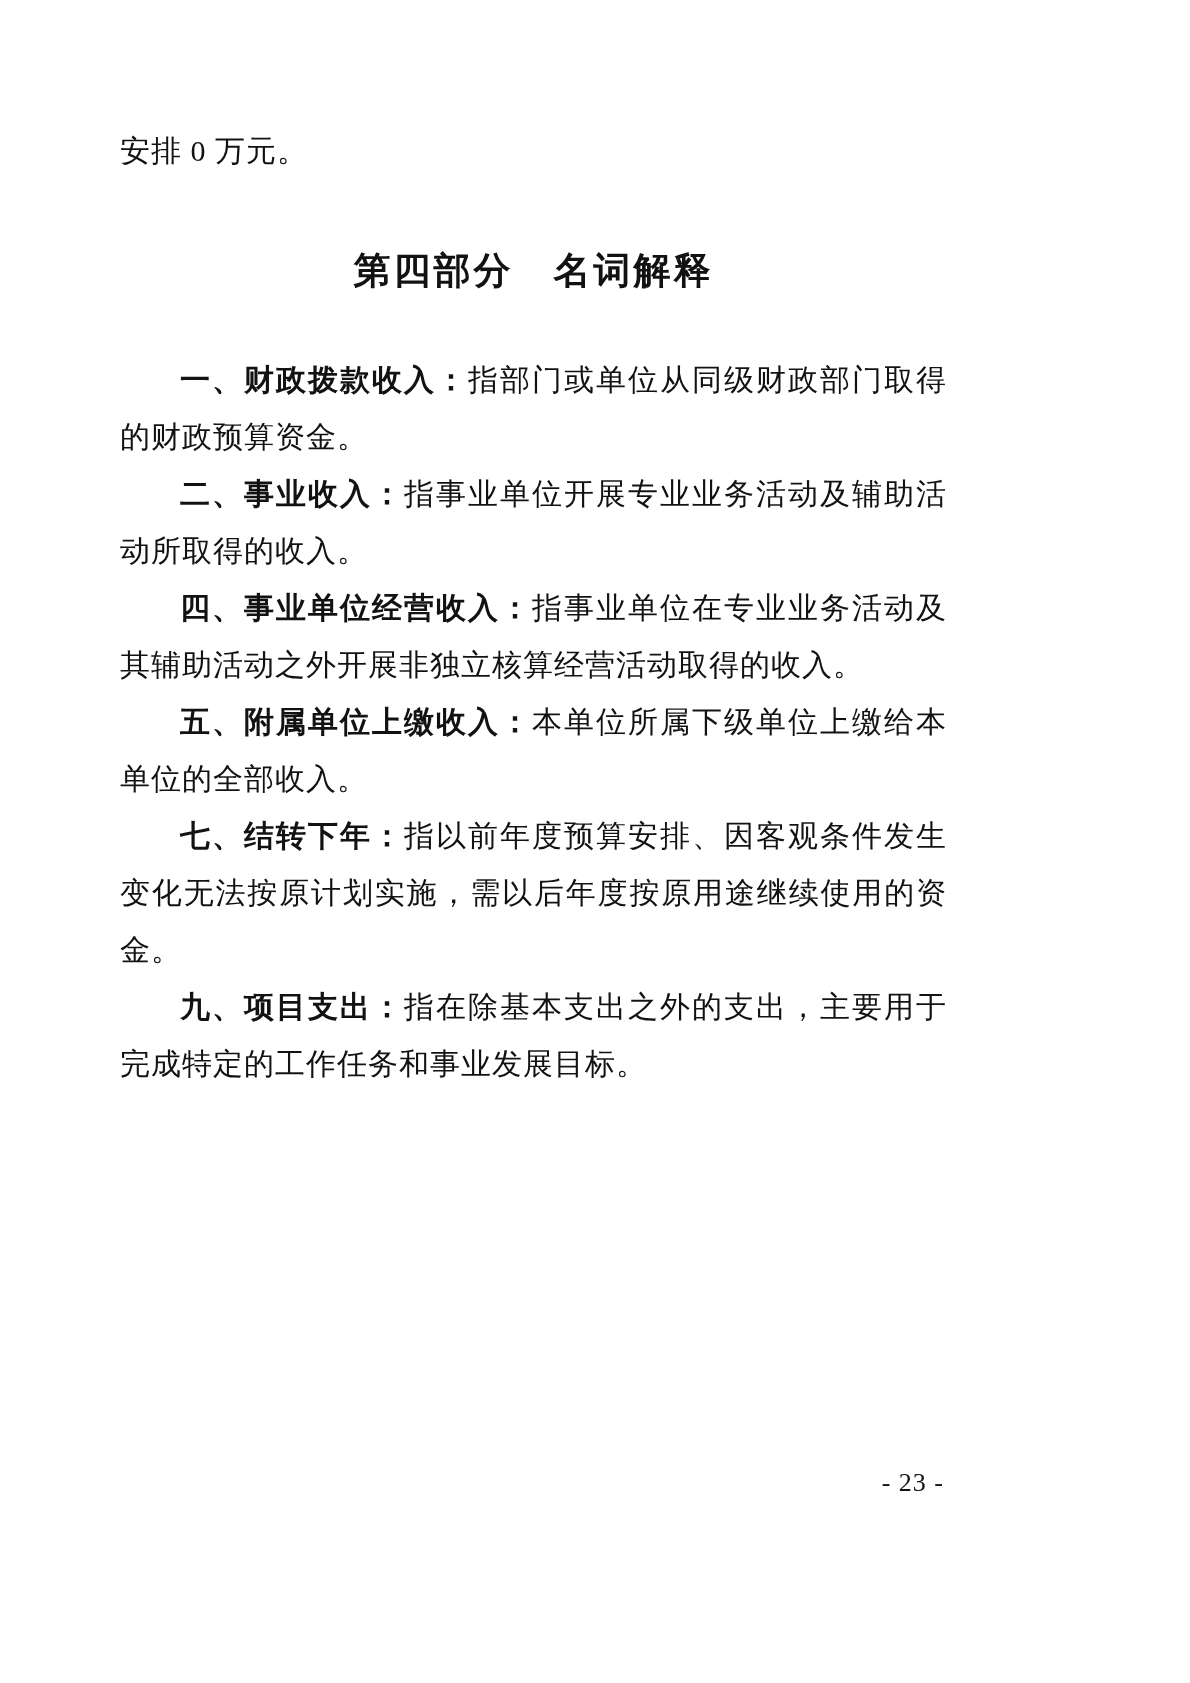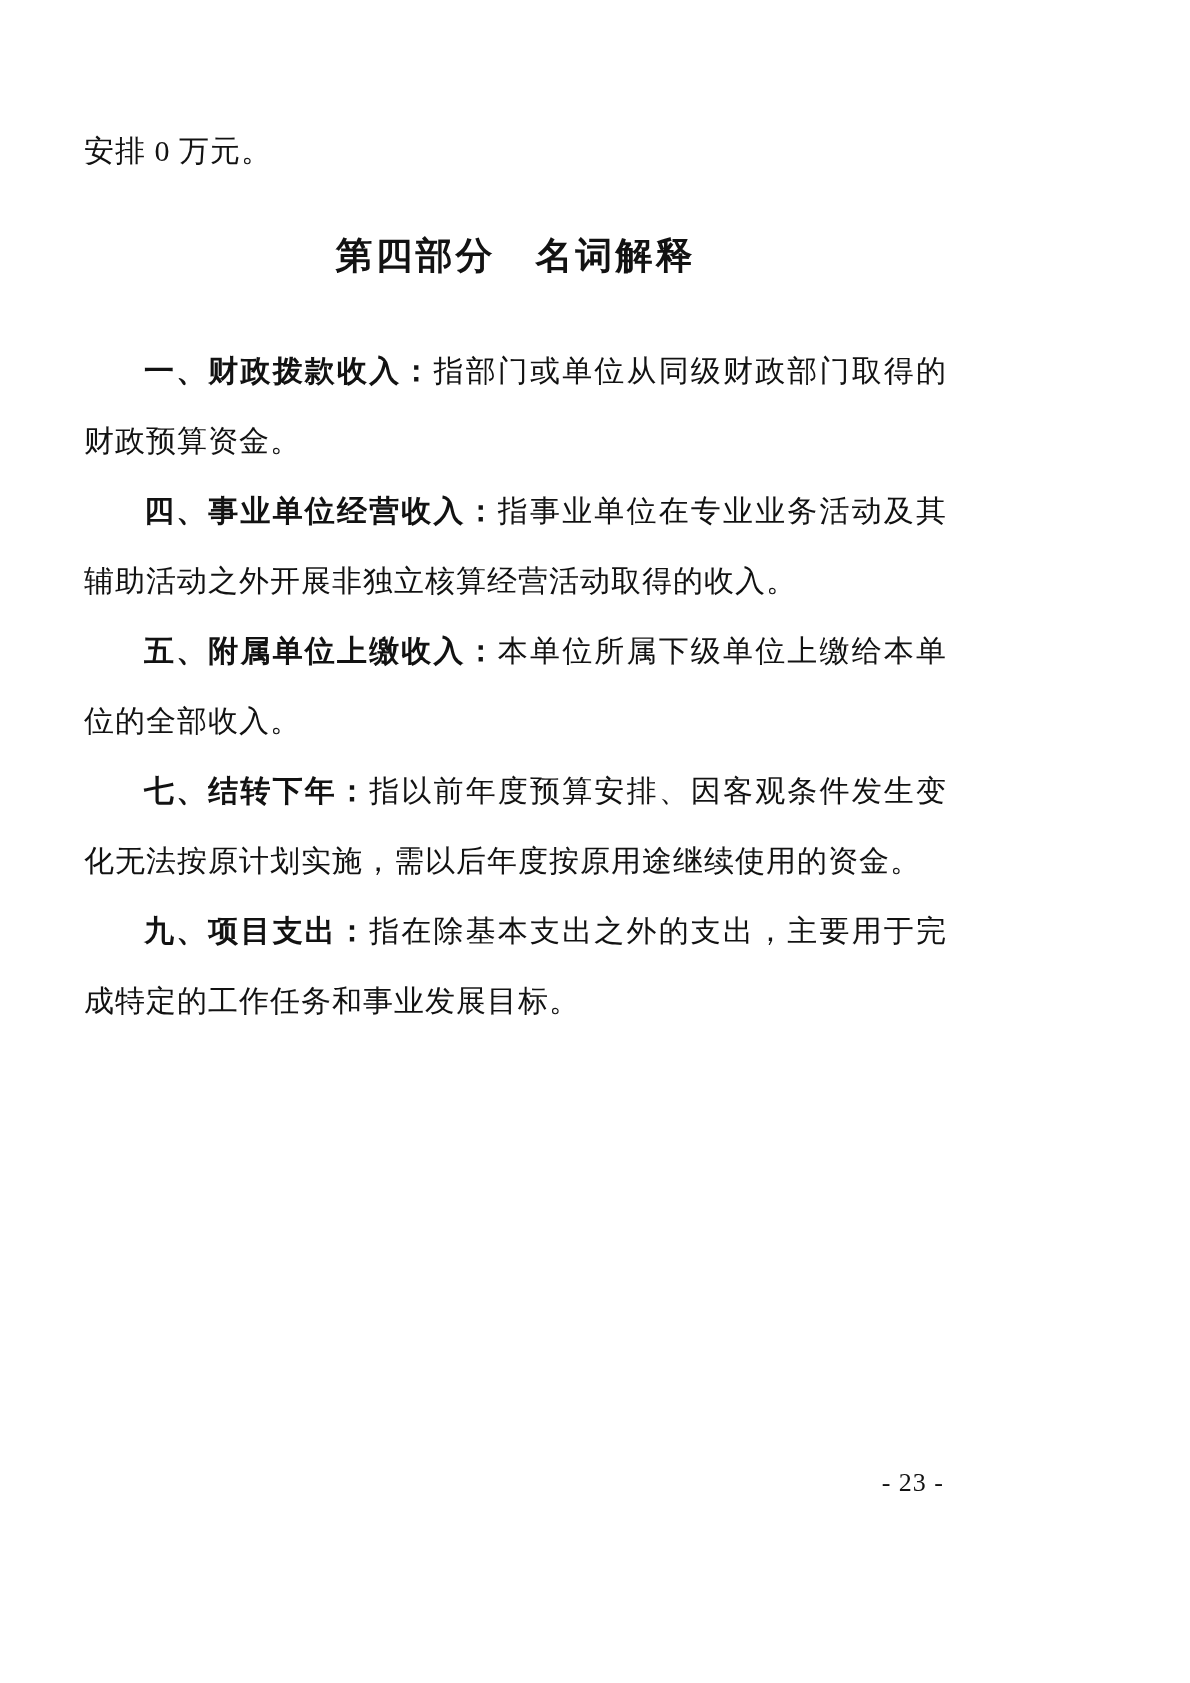--- a/index.html
+++ b/index.html
@@ -8,39 +8,39 @@
     width: 1190px;
     height: 1683px;
     position: relative;
     font-family: "Liberation Serif", serif;
     color: #121212;
     overflow: hidden;
   }
   .page {
     position: absolute;
     inset: 0;
-    padding: 122px 243px 0 84px;
+    padding: 122px 243px 0 120px;
   }
   .intro {
     font-size: 30px;
     line-height: 57px;
     letter-spacing: 1px;
   }
   .title {
     font-size: 37px;
     font-weight: 700;
     font-family: "Liberation Sans", sans-serif;
     text-align: center;
-    margin-top: 52px;
+    margin-top: 67px;
     margin-bottom: 55px;
     letter-spacing: 3px;
   }
   .para {
     font-size: 30px;
-    line-height: 70px;
+    line-height: 57px;
     text-align: justify;
     text-indent: 2em;
     letter-spacing: 1px;
   }
   .term {
     font-weight: 700;
     font-family: "Liberation Sans", sans-serif;
   }
   .pagenum {
     position: absolute;
@@ -54,20 +54,21 @@
 <body>
 
 <div class="page">
 
   <p class="intro">安排 0 万元。</p>
 
   <h1 class="title">第四部分　名词解释</h1>
 
   <p class="para"><span class="term">一、财政拨款收入：</span><span>指部门或单位从同级财政部门取得的财政预算资金。</span></p>
 
+  <p class="para"><span class="term">二、事业收入：</span><span>指事业单位开展专业业务活动及辅助活动所取得的收入。</span></p>
 
 
   <p class="para"><span class="term">四、事业单位经营收入：</span><span>指事业单位在专业业务活动及其辅助活动之外开展非独立核算经营活动取得的收入。</span></p>
 
   <p class="para"><span class="term">五、附属单位上缴收入：</span><span>本单位所属下级单位上缴给本单位的全部收入。</span></p>
 
 
   <p class="para"><span class="term">七、结转下年：</span><span>指以前年度预算安排、因客观条件发生变化无法按原计划实施，需以后年度按原用途继续使用的资金。</span></p>
 
 

